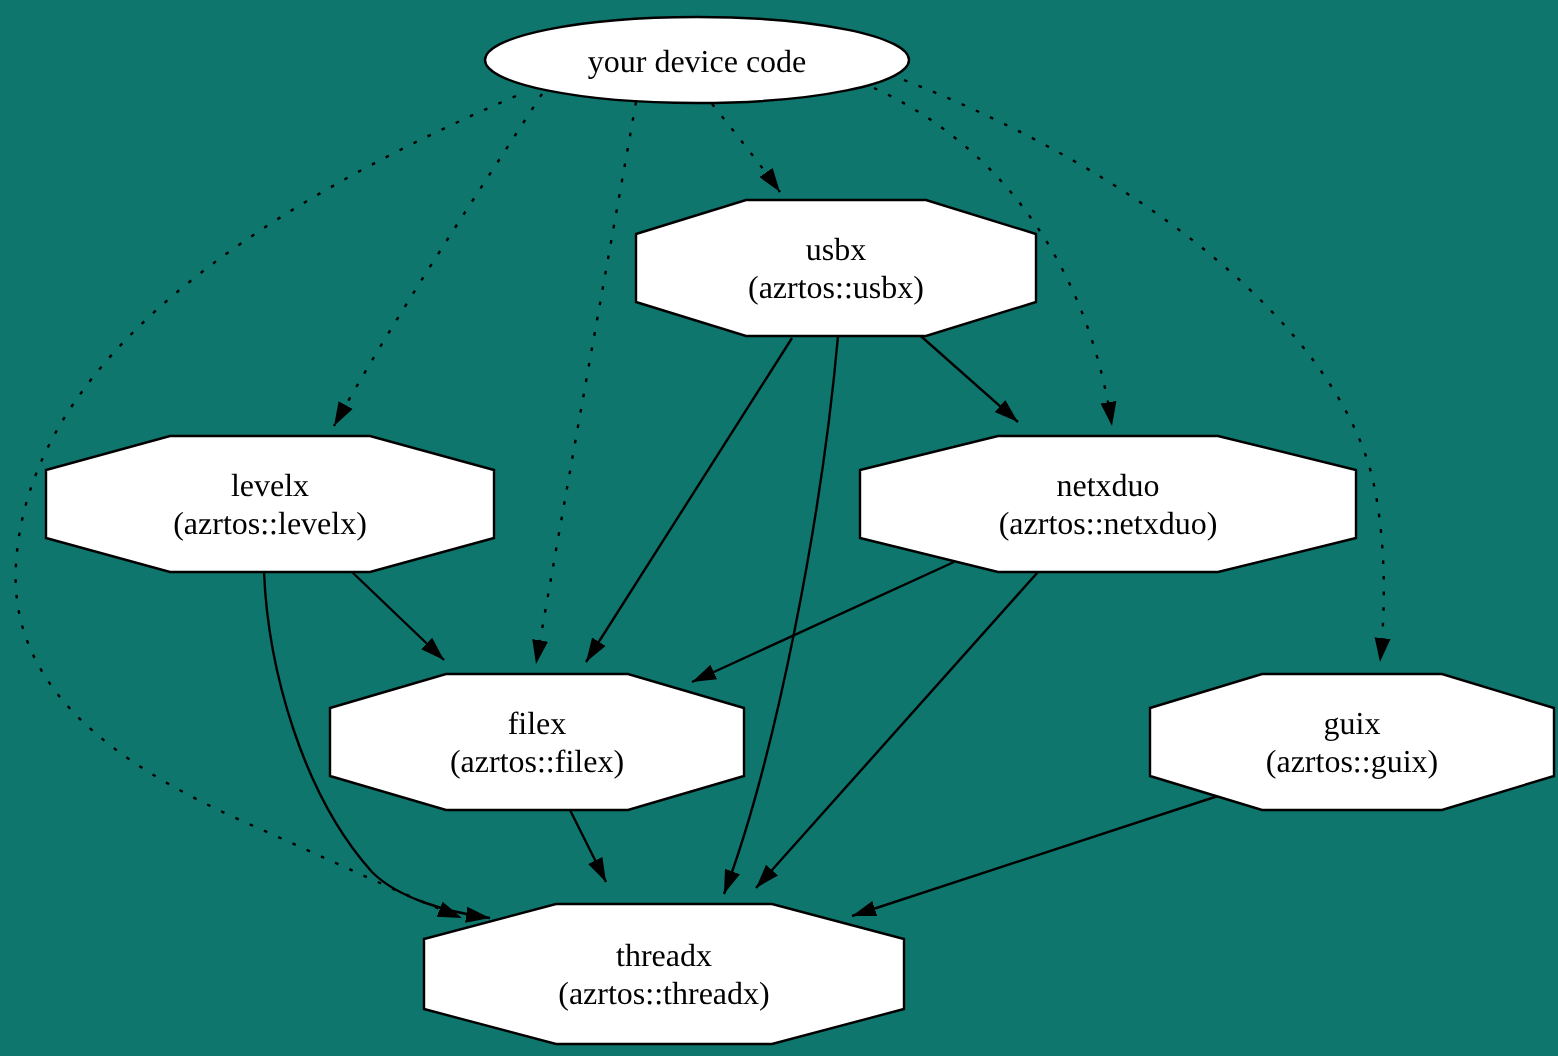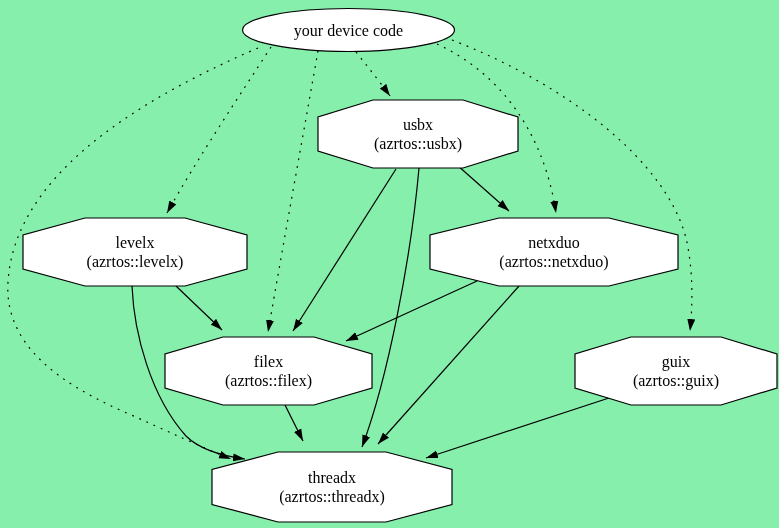--- a/index.html
+++ b/index.html
@@ -3,21 +3,21 @@
 <meta charset="utf-8">
 <style>
   html, body {
     margin: 0;
     padding: 0;
     background: #ffffff;
   }
   .stage {
     width: 779px;
     height: 528px;
-    background: #86efac;
+    background: #0f766e;
     position: relative;
     overflow: hidden;
   }
   svg { display: block; }
   .edge {
     fill: none;
     stroke: #000000;
     stroke-width: 1.2;
   }
   .edge.dotted {

